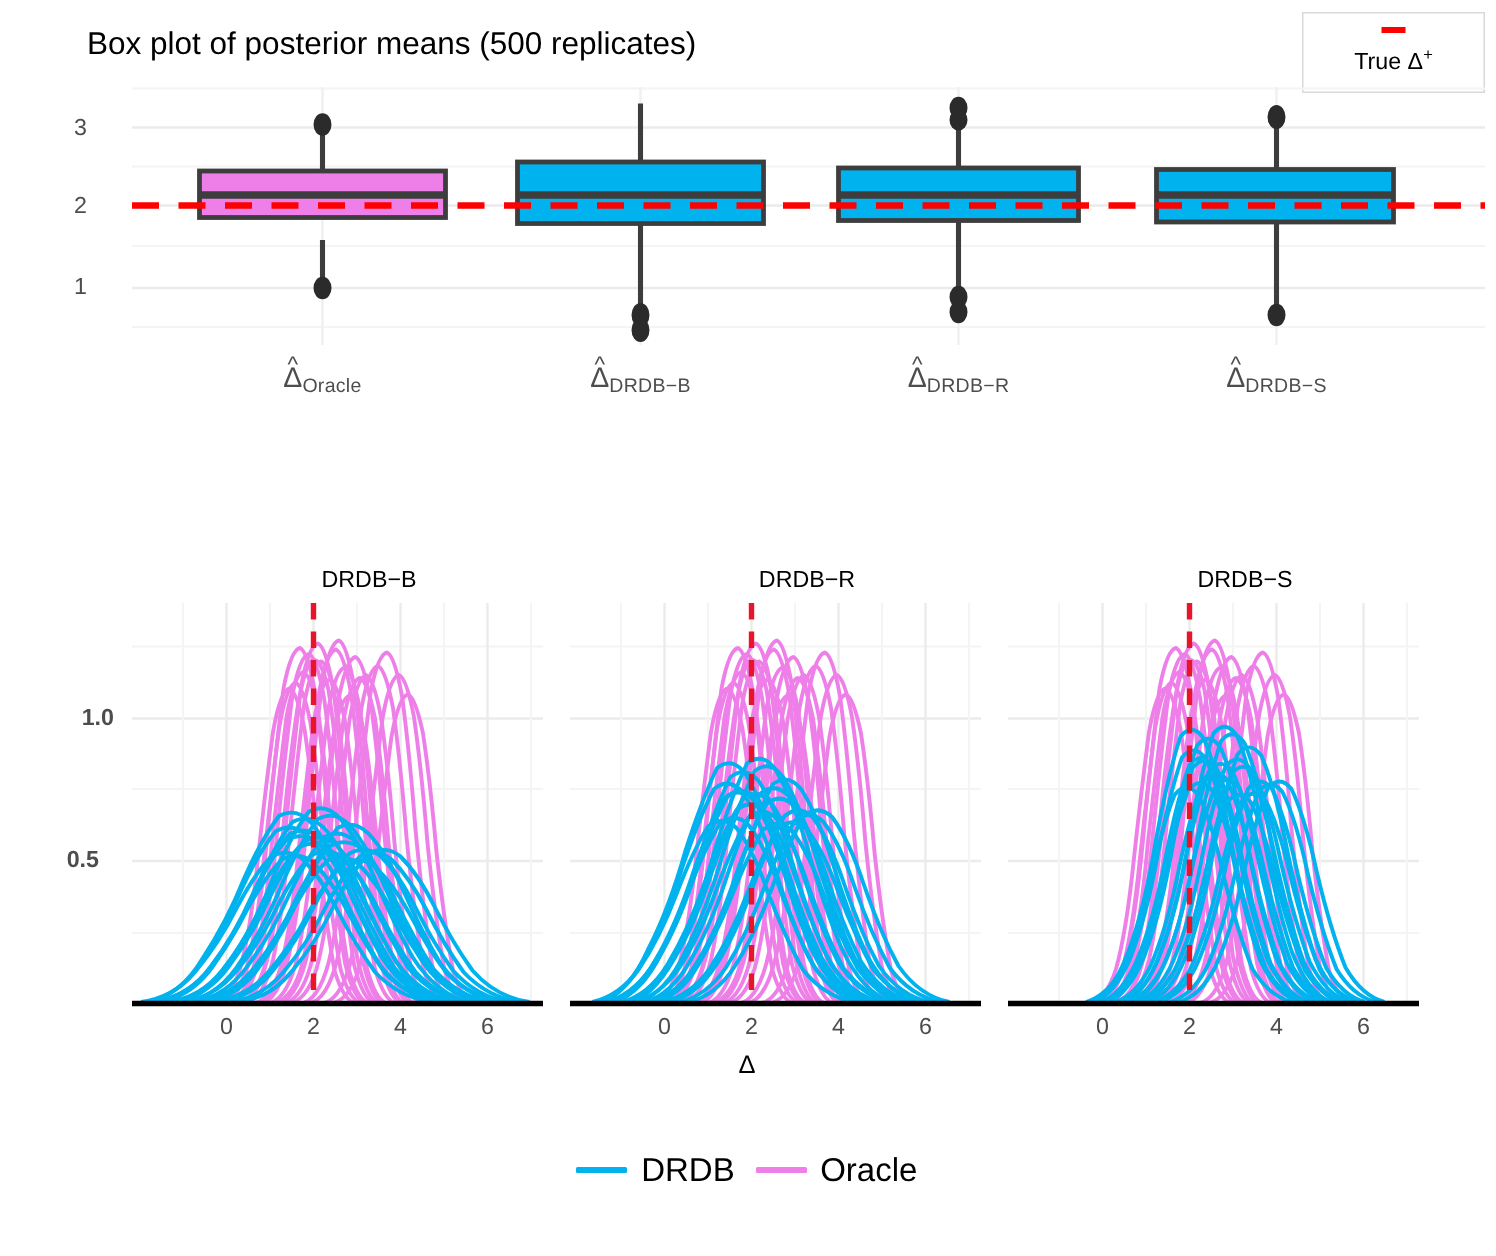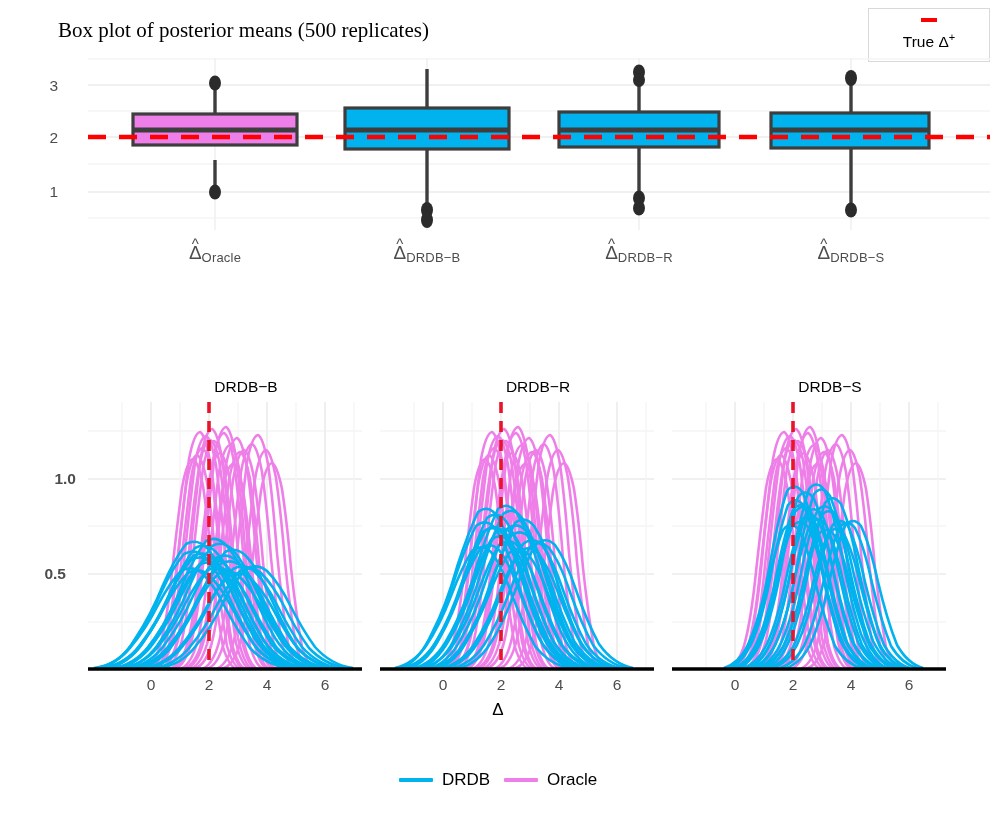--- a/index.html
+++ b/index.html
@@ -21,21 +21,20 @@
     width: 997px;
     height: 837px;
   }
   .abs { position: absolute; }
 
   
   .panel-title {
     font-size: 21px;
     color: #000;
     white-space: nowrap;
-    font-family: Liberation Serif, serif;
   }
   .facet-title {
     font-size: 15.5px;
     color: #000;
     text-align: center;
     white-space: nowrap;
   }
 
   
   .ytick, .xtick {
@@ -115,21 +114,21 @@
     display: flex;
     align-items: center;
     gap: 9px;
   }
   #bottom-legend .lg-line {
     width: 34px;
     height: 4px;
     border-radius: 1px;
   }
   #bottom-legend .lg-text {
-    font-size: 17px;
+    font-size: 22px;
     color: #000;
     white-space: nowrap;
   }
 
   svg { display: block; }
 </style>
 </head>
 <body>
 
 <div id="figure">

